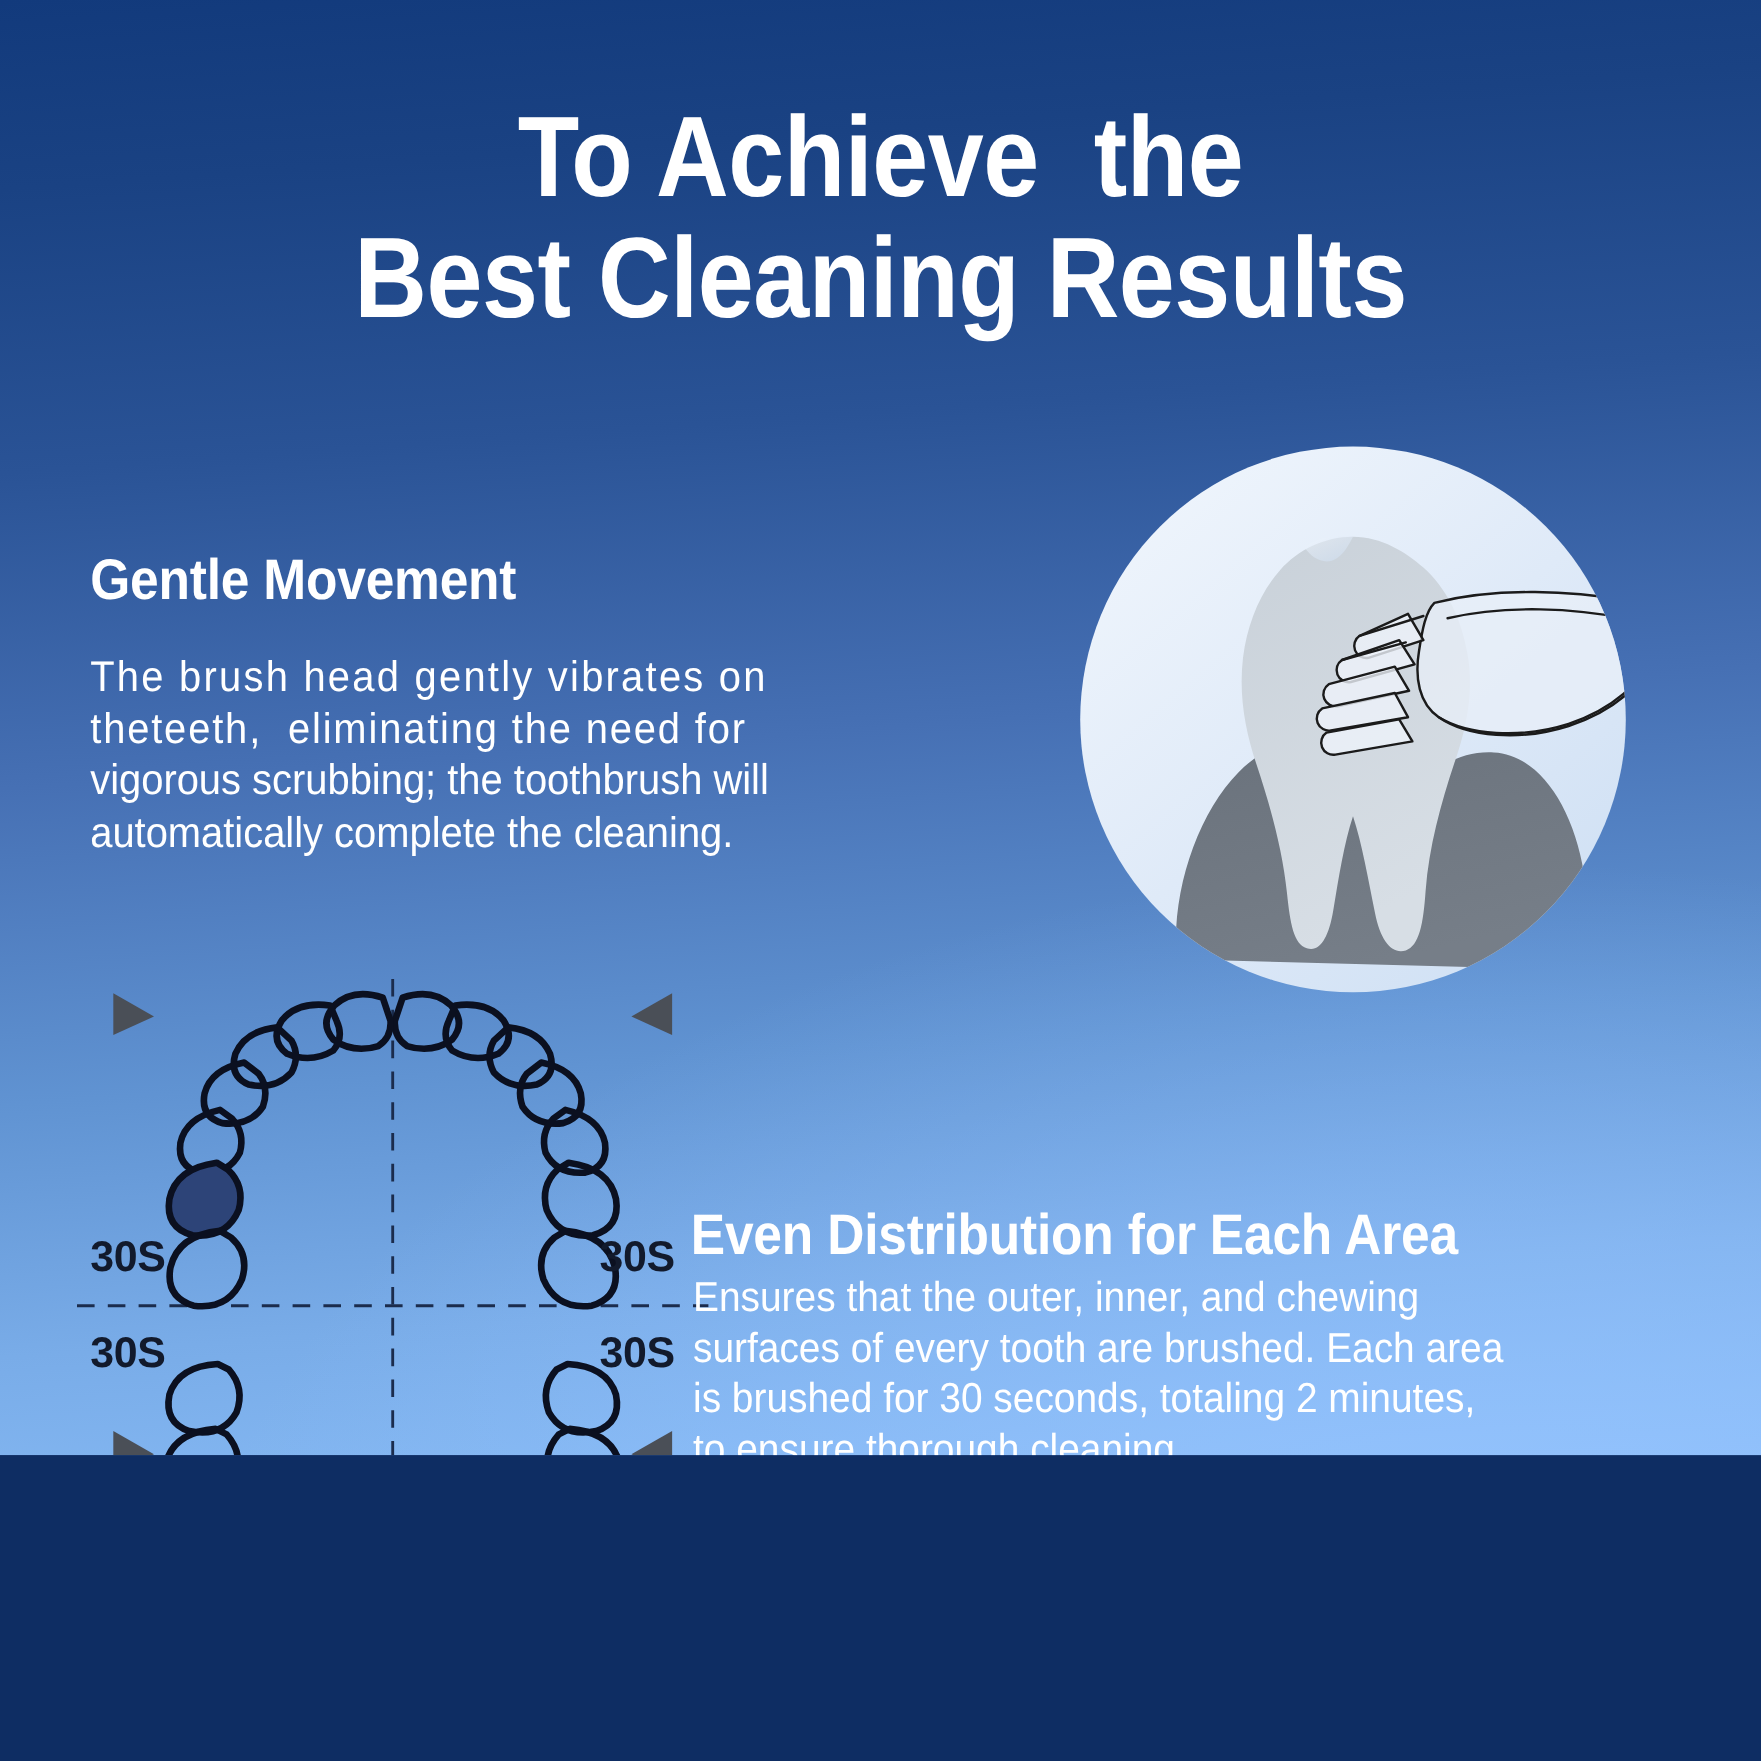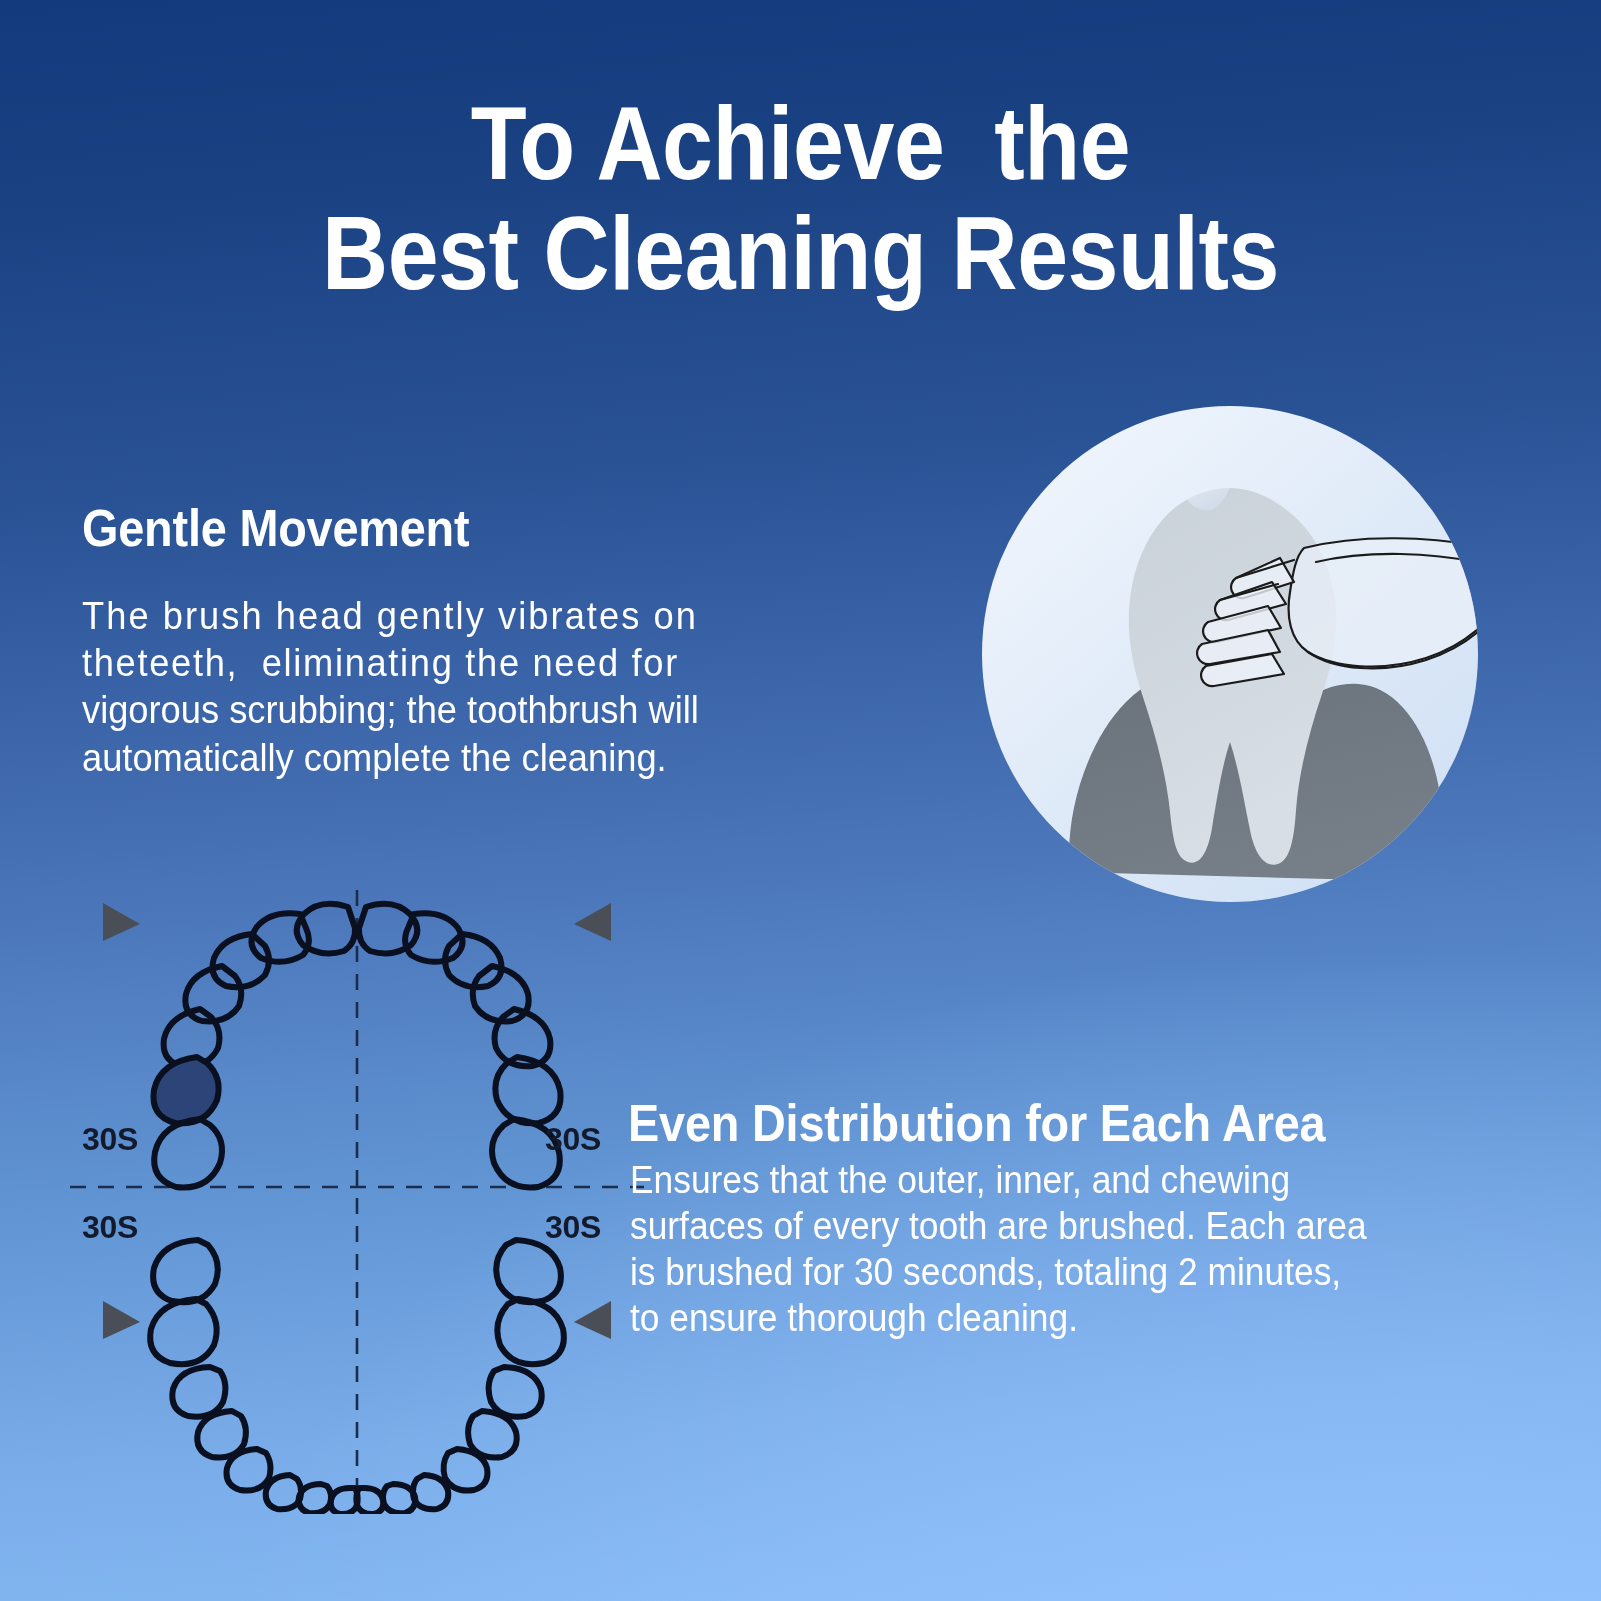--- a/index.html
+++ b/index.html
@@ -3,21 +3,21 @@
 <meta charset="utf-8">
 <style>
   html, body {
     margin: 0;
     padding: 0;
     background: #0e2d63;
   }
   #page {
     position: relative;
     width: 1601px;
-    height: 1601px;
+    height: 1323px;
     overflow: hidden;
     font-family: "Liberation Sans", sans-serif;
     background:
       radial-gradient(ellipse 120% 90% at 85% 115%, rgba(150,196,255,0.95) 0%, rgba(150,196,255,0.0) 62%),
       linear-gradient(176deg,
         #123a7c 0%,
         #1a4283 12%,
         #2a5396 30%,
         #4670b4 50%,
         #6093d2 70%,
@@ -82,21 +82,21 @@
     position: absolute;
     left: 62px;
     top: 862px;
     width: 590px;
     height: 652px;
   }
   .arch-wrap svg { display: block; width: 100%; height: 100%; }
 
   .arch-label {
     position: absolute;
-    font-size: 32px;
+    font-size: 39px;
     font-weight: bold;
     color: #121a2c;
     letter-spacing: -0.3px;
   }
   .lab-tl { left: 82px;  top: 1121px; }
   .lab-tr { left: 545px; top: 1121px; }
   .lab-bl { left: 82px;  top: 1209px; }
   .lab-br { left: 545px; top: 1209px; }
 </style>
 </head>

